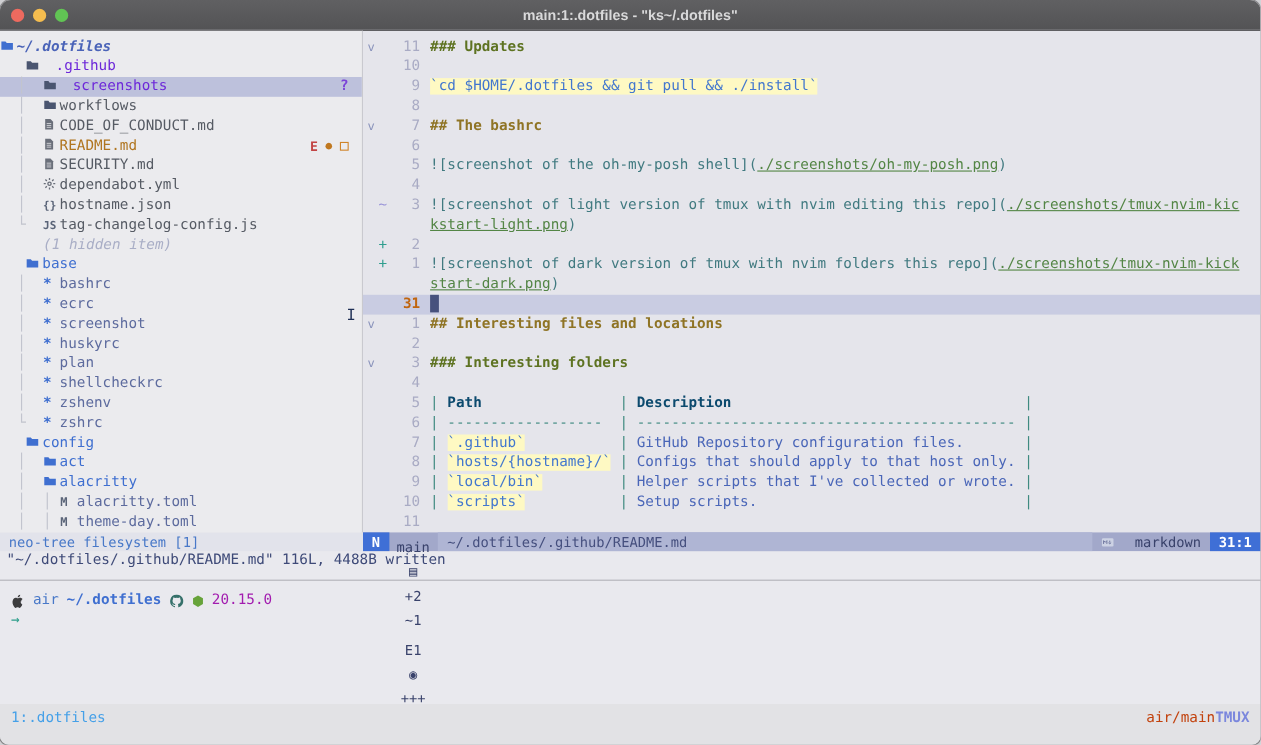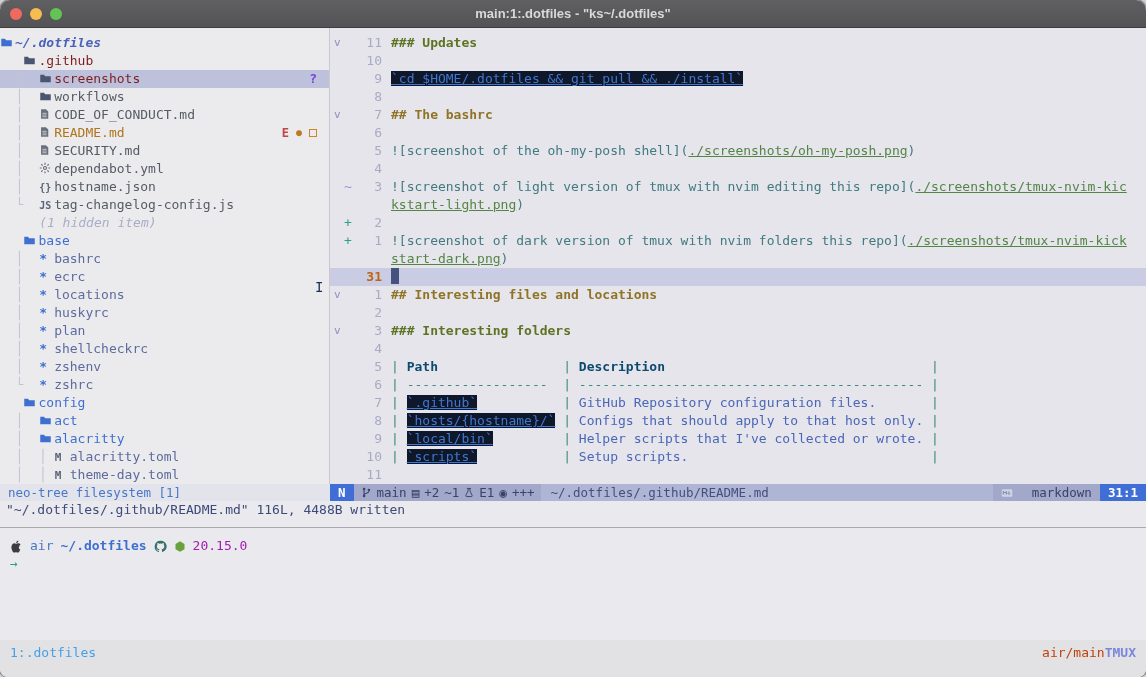--- a/index.html
+++ b/index.html
@@ -19,21 +19,21 @@
   .content{display:flex;height:456px;}
   .sidebar{width:330px;background:#ebebee;border-right:1px solid #c9c9cf;padding-top:6px;position:relative;overflow:hidden;}
   .srow{height:18px;line-height:18px;white-space:pre;position:relative;}
   .srow.sel{background:#bdc1dc;}
   .guide{color:#c2c4ce;}
   .sic{display:inline-block;width:15px;color:#5a6478;}
   .sic svg{vertical-align:-1px;}
   .sic.blue{color:#3f6fd0;}.sic.gray{color:#6a6f7a;}.sic.slate{color:#4a5570;}.sic.brick{color:#9a4a3a;}
   .sic.txt{font-size:10px;font-weight:bold;}
   .lbl.root{color:#4a63b8;font-weight:bold;font-style:italic;}
-  .lbl.purple{color:#7f1d1d;}
+  .lbl.purple{color:#6d28d9;margin-left:12px;}
   .lbl.gray{color:#565b64;}
   .lbl.blue{color:#3f6fd0;}
   .lbl.slate{color:#5d6b9e;}
   .lbl.orange{color:#b0751f;}
   .lbl.hidden{color:#a9aec6;font-style:italic;}
   .badges{position:absolute;right:12px;top:0;display:flex;gap:7px;height:18px;align-items:center;}
   .badge{line-height:18px;}
   .badge.q{color:#7b43d8;font-weight:bold;}
   .badge.e{color:#c24444;font-weight:bold;font-size:12px;}
   .badge.dot{color:#c07820;font-size:10px;}
@@ -45,33 +45,33 @@
   .erow .fold{width:14px;padding-left:4px;color:#8a93bb;font-size:11px;flex:none;}
   .erow .sign{width:12px;flex:none;}
   .sign.add{color:#2f9e8e;}.sign.chg{color:#9a95d8;}
   .erow .num{width:26px;text-align:right;color:#a9abc4;flex:none;margin-right:9px;}
   .erow.cur{background:#c9cce2;}
   .erow.cur .num{color:#c0650f;font-weight:bold;}
   .erow .txt{flex:1;color:#4a4f63;}
   .cursor{display:inline-block;width:8px;height:16px;background:#47517d;vertical-align:-3px;}
   .sg-h2{color:#8f7425;font-weight:bold;}
   .sg-h3{color:#5e7322;font-weight:bold;}
-  .sg-code{background:#0f172a;color:#4277cf;text-decoration:underline;}
+  .sg-code{background:#fef9c3;color:#4277cf;}
   .sg-link{color:#417a80;}
   .sg-url{color:#538545;text-decoration:underline;}
   .sg-pipe{color:#3f8a80;}
   .sg-hdr{color:#0c4a6e;font-weight:bold;}
   .sg-desc{color:#4a66b8;}
   .sg-plain{color:#4a4f63;}
   
   .statusrow{display:flex;height:17px;font-size:12.5px;}
   .ntstatus{width:330px;background:#e2e3eb;color:#4878c8;padding-left:8px;line-height:17px;}
   .lualine{flex:1;display:flex;background:#a2a8ca;color:#39426b;line-height:17px;}
   .mode{background:#3f6fd6;color:#fff;font-weight:bold;padding:0 8px;}
-  .lseg{display:flex;align-items:center;gap:5px;padding:0 7px;}
+  .lseg{display:flex;align-items:center;gap:5px;padding:0 7px;flex-direction:column;}
   .lseg svg{display:block;}
   .lpath{flex:1;background:#afb5d4;color:#454f7e;padding:0 9px;}
   .lft{display:flex;align-items:center;gap:19px;padding:0 8px;}
   .lpos{background:#3f6fd6;color:#fff;font-weight:bold;padding:0 8px;}
   
   .cmdline{height:18px;line-height:18px;color:#3e4a78;padding-left:6px;white-space:pre;background:#e9e9ee;}
   .gap8{height:8px;background:#e9e9ee;}
   .panedivider{height:1px;background:#a9a9ae;}
   .shell{height:112px;background:#e9e9ee;padding:9px 0 0 10px;}
   .pline{height:18px;line-height:18px;display:flex;align-items:center;gap:7px;white-space:pre;}
@@ -133,21 +133,21 @@
               <path stroke="currentColor" stroke-width="1.6" d="M8 1v2.5M8 12.5V15M1 8h2.5M12.5 8H15M3 3l1.8 1.8M11.2 11.2L13 13M13 3l-1.8 1.8M4.8 11.2L3 13"></path>
             </svg></span><span class="lbl gray">dependabot.yml</span></div>
         <div class="srow"><span class="guide">  │  </span><span class="sic gray"><span class="sic txt">{}</span></span><span class="lbl gray">hostname.json</span></div>
         <div class="srow"><span class="guide">  └  </span><span class="sic gray"><span class="sic txt">JS</span></span><span class="lbl gray">tag-changelog-config.js</span></div>
         <div class="srow"><span class="guide">     </span><span class="lbl hidden">(1 hidden item)</span></div>
         <div class="srow"><span class="guide">   </span><span class="sic blue"><svg width="13" height="12" viewBox="0 0 16 16">
               <path d="M1 3.5h5l1.6 2H15v8H1z" fill="currentColor"></path>
             </svg></span><span class="lbl blue">base</span></div>
         <div class="srow"><span class="guide">  │  </span><span class="sic blue"><span style="font-weight:bold">*</span></span><span class="lbl slate">bashrc</span></div>
         <div class="srow"><span class="guide">  │  </span><span class="sic blue"><span style="font-weight:bold">*</span></span><span class="lbl slate">ecrc</span></div>
-        <div class="srow"><span class="guide">  │  </span><span class="sic blue"><span style="font-weight:bold">*</span></span><span class="lbl slate">locations</span></div>
+        <div class="srow"><span class="guide">  │  </span><span class="sic blue"><span style="font-weight:bold">*</span></span><span class="lbl slate">screenshot</span></div>
         <div class="srow"><span class="guide">  │  </span><span class="sic blue"><span style="font-weight:bold">*</span></span><span class="lbl slate">huskyrc</span></div>
         <div class="srow"><span class="guide">  │  </span><span class="sic blue"><span style="font-weight:bold">*</span></span><span class="lbl slate">plan</span></div>
         <div class="srow"><span class="guide">  │  </span><span class="sic blue"><span style="font-weight:bold">*</span></span><span class="lbl slate">shellcheckrc</span></div>
         <div class="srow"><span class="guide">  │  </span><span class="sic blue"><span style="font-weight:bold">*</span></span><span class="lbl slate">zshenv</span></div>
         <div class="srow"><span class="guide">  └  </span><span class="sic blue"><span style="font-weight:bold">*</span></span><span class="lbl slate">zshrc</span></div>
         <div class="srow"><span class="guide">   </span><span class="sic blue"><svg width="13" height="12" viewBox="0 0 16 16">
               <path d="M1 3.5h5l1.6 2H15v8H1z" fill="currentColor"></path>
             </svg></span><span class="lbl blue">config</span></div>
         <div class="srow"><span class="guide">  │  </span><span class="sic blue"><svg width="13" height="12" viewBox="0 0 16 16">
               <path d="M1 3.5h5l1.6 2H15v8H1z" fill="currentColor"></path>

